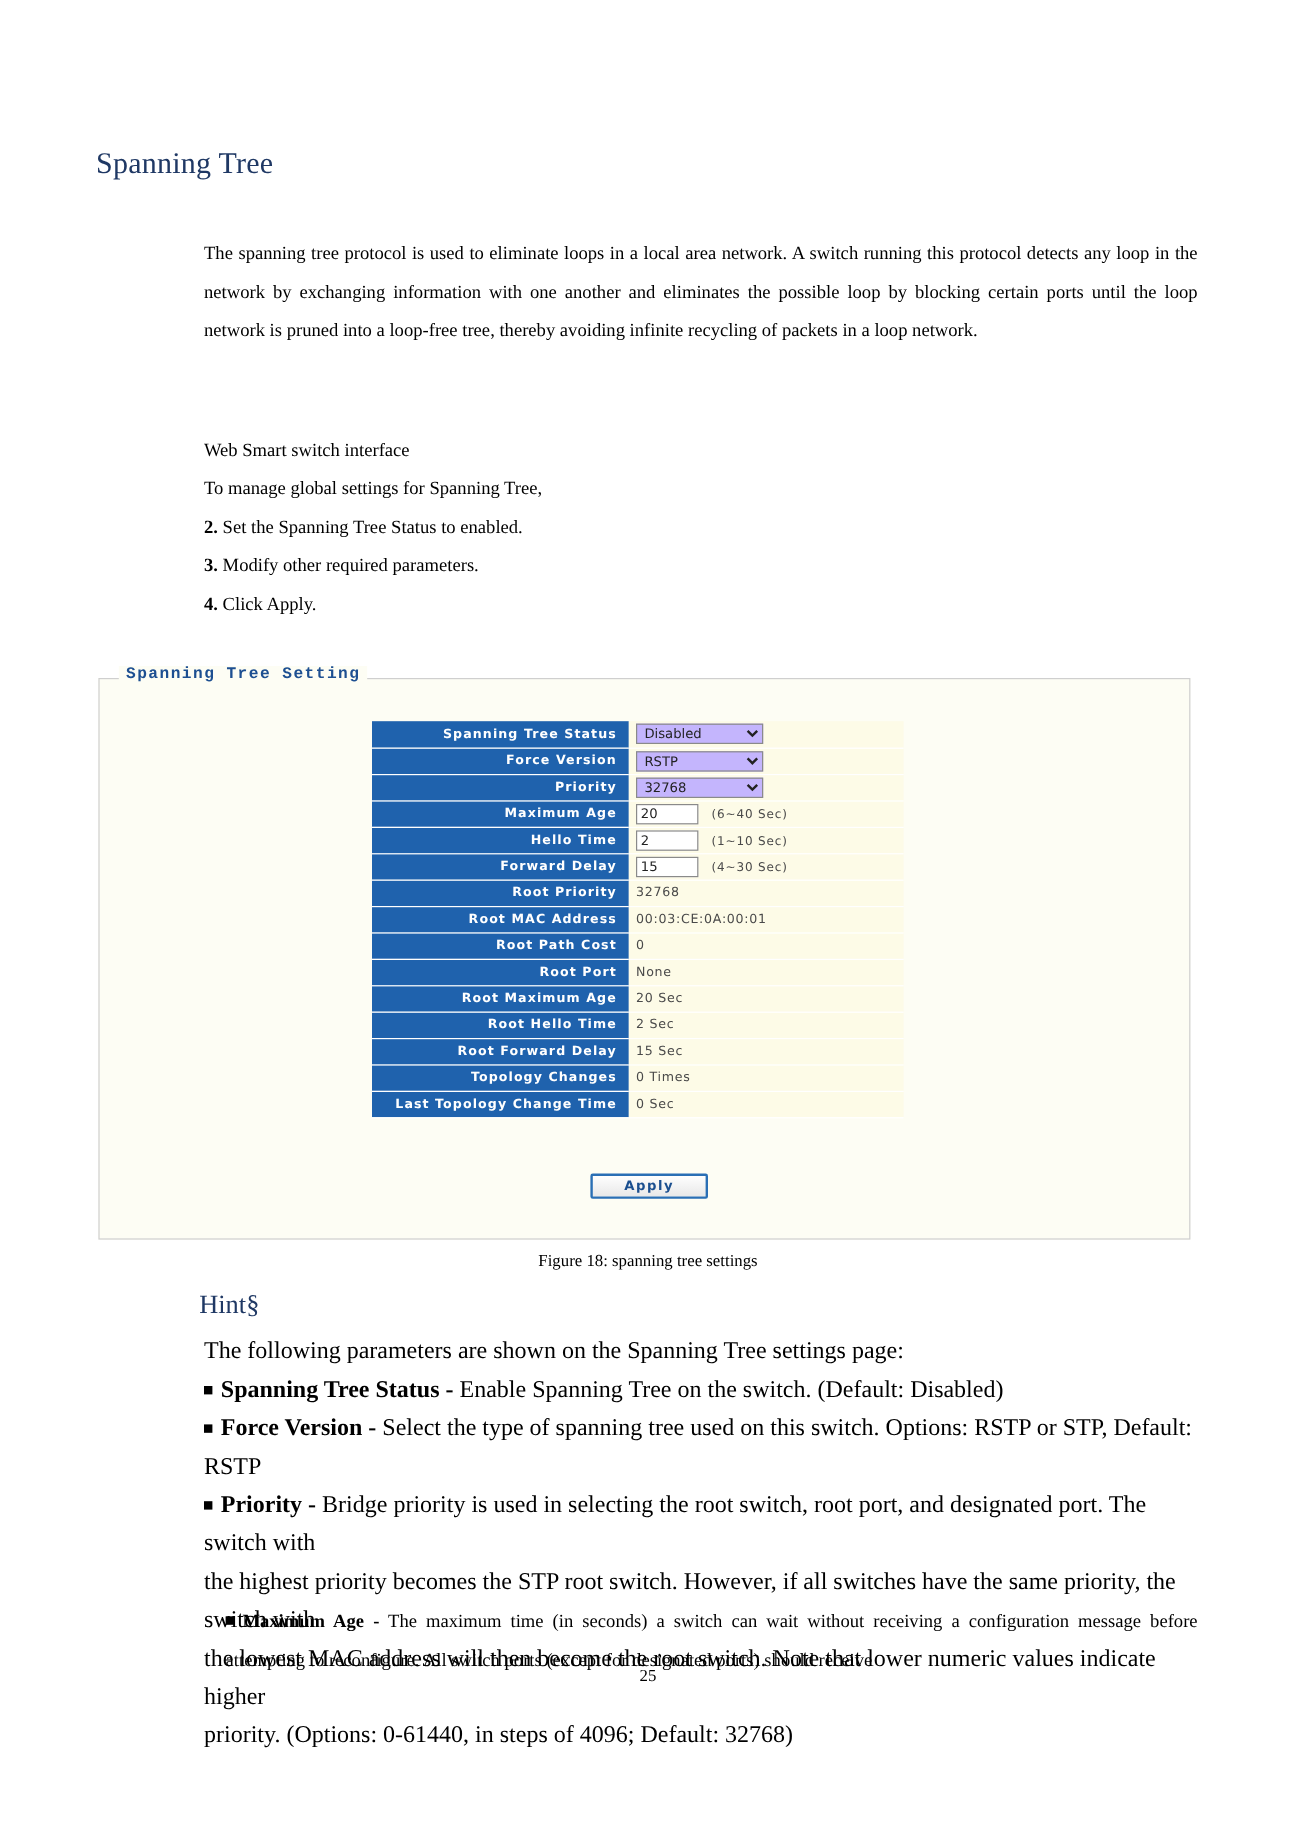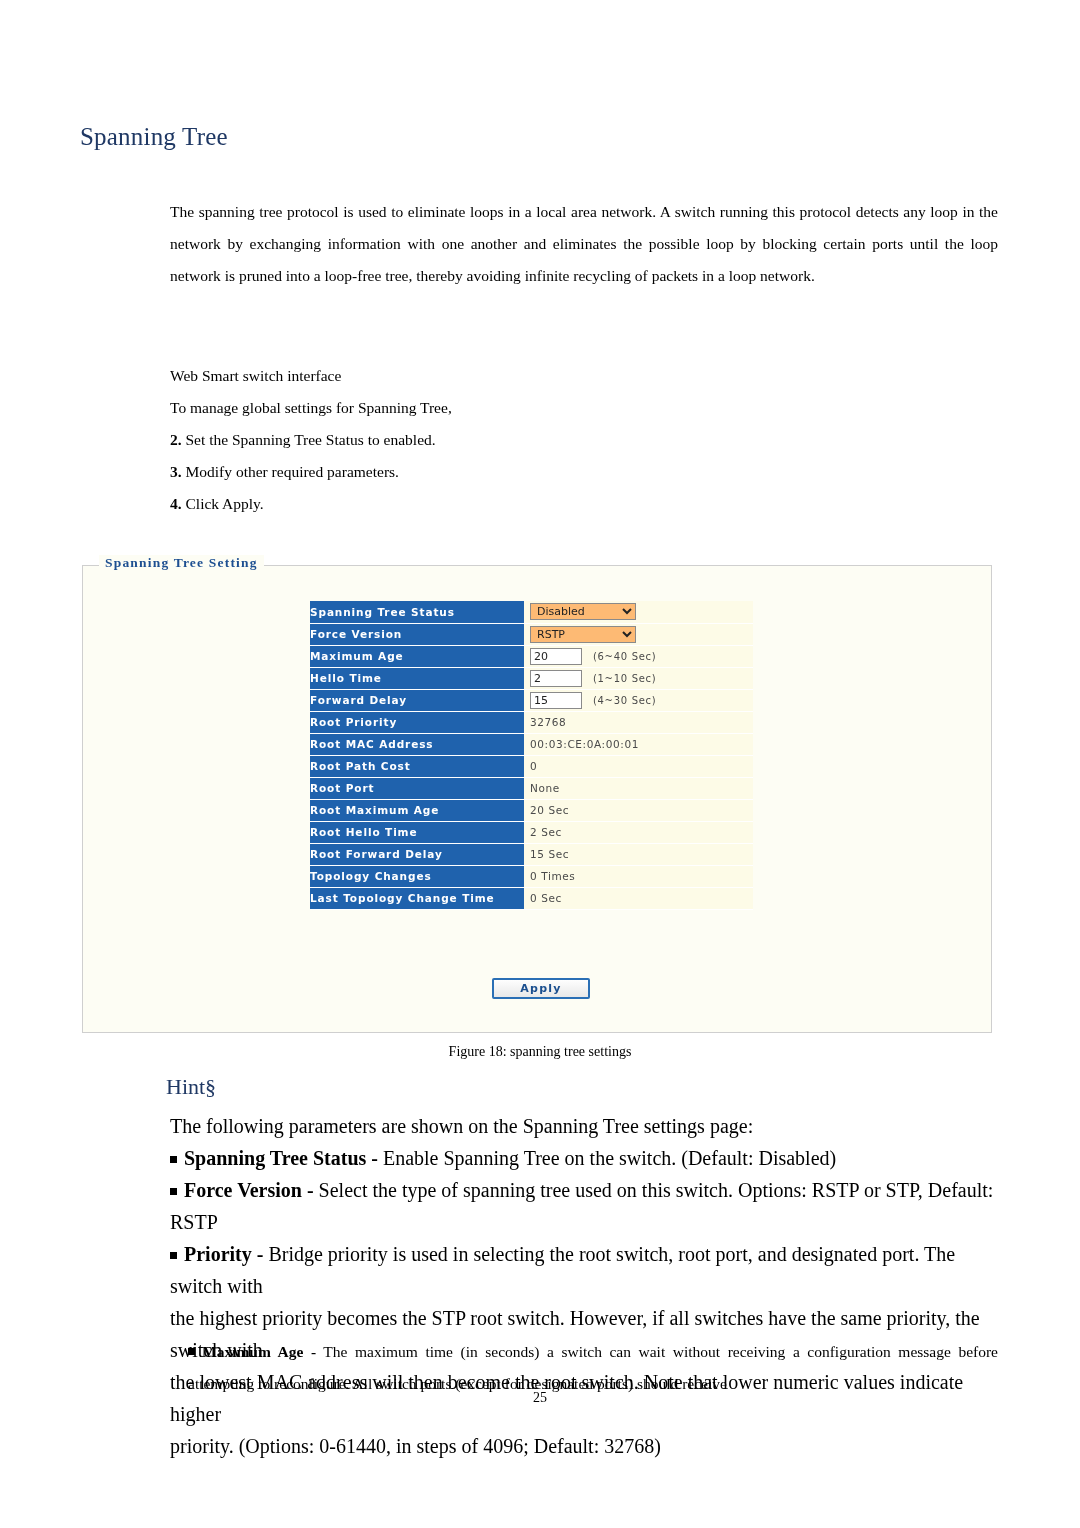--- a/index.html
+++ b/index.html
@@ -62,21 +62,21 @@
     border: 1px solid #cfcfcf;
     background: #fdfdf4;
     box-sizing: border-box;
   }
   .shot-legend {
     position: absolute;
     left: 16px;
     top: -11px;
     background: #fdfdf4;
     padding: 0 6px;
-    font-family: Liberation Serif, serif;
+    font-family: Liberation Mono, monospace;
     font-size: 13.5px;
     font-weight: bold;
     color: #1d4f91;
     letter-spacing: 1.2px;
   }
   .stp-table {
     position: absolute;
     left: 227px;
     top: 35px;
     border-collapse: collapse;
@@ -85,20 +85,21 @@
   }
   .stp-table td {
     padding: 0;
     vertical-align: middle;
   }
   .lbl {
     width: 214px;
     height: 22px;
     background: #1f62ad;
     color: #ffffff;
+    text-align: right;
     padding-right: 10px !important;
     font-weight: bold;
     letter-spacing: 0.9px;
     border-bottom: 1px solid #ffffff;
     box-sizing: border-box;
   }
   .val {
     width: 229px;
     height: 22px;
     background: #fdfbe7;
@@ -109,21 +110,21 @@
     letter-spacing: 0.6px;
   }
   .val.ro { color: #4a4a4a; }
   select.ui {
     font-family: "DejaVu Sans", sans-serif;
     font-size: 11px;
     width: 106px;
     height: 17px;
     padding: 0 0 0 2px;
     border: 1px solid #8a8a8a;
-    background: #fdba74;
+    background: #c4b5fd;
     color: #222;
     box-sizing: border-box;
   }
   input.ui {
     font-family: "DejaVu Sans", sans-serif;
     font-size: 11px;
     width: 52px;
     height: 17px;
     padding: 0 12px 0 3px;
     border: 1px solid #8a8a8a;
@@ -241,20 +242,28 @@
               <option>Enabled</option>
             </select>
           </td>
         </tr>
         <tr>
           <td class="lbl">Force Version</td>
           <td class="val">
             <select class="ui">
               <option>RSTP</option>
               <option>STP</option>
+            </select>
+          </td>
+        </tr>
+        <tr>
+          <td class="lbl">Priority</td>
+          <td class="val">
+            <select class="ui">
+              <option>32768</option>
             </select>
           </td>
         </tr>
         <tr>
           <td class="lbl">Maximum Age</td>
           <td class="val">
             <input class="ui" type="text" value="20" style="">
             <span class="hintspan">(6~40 Sec)</span>
           </td>
         </tr>

